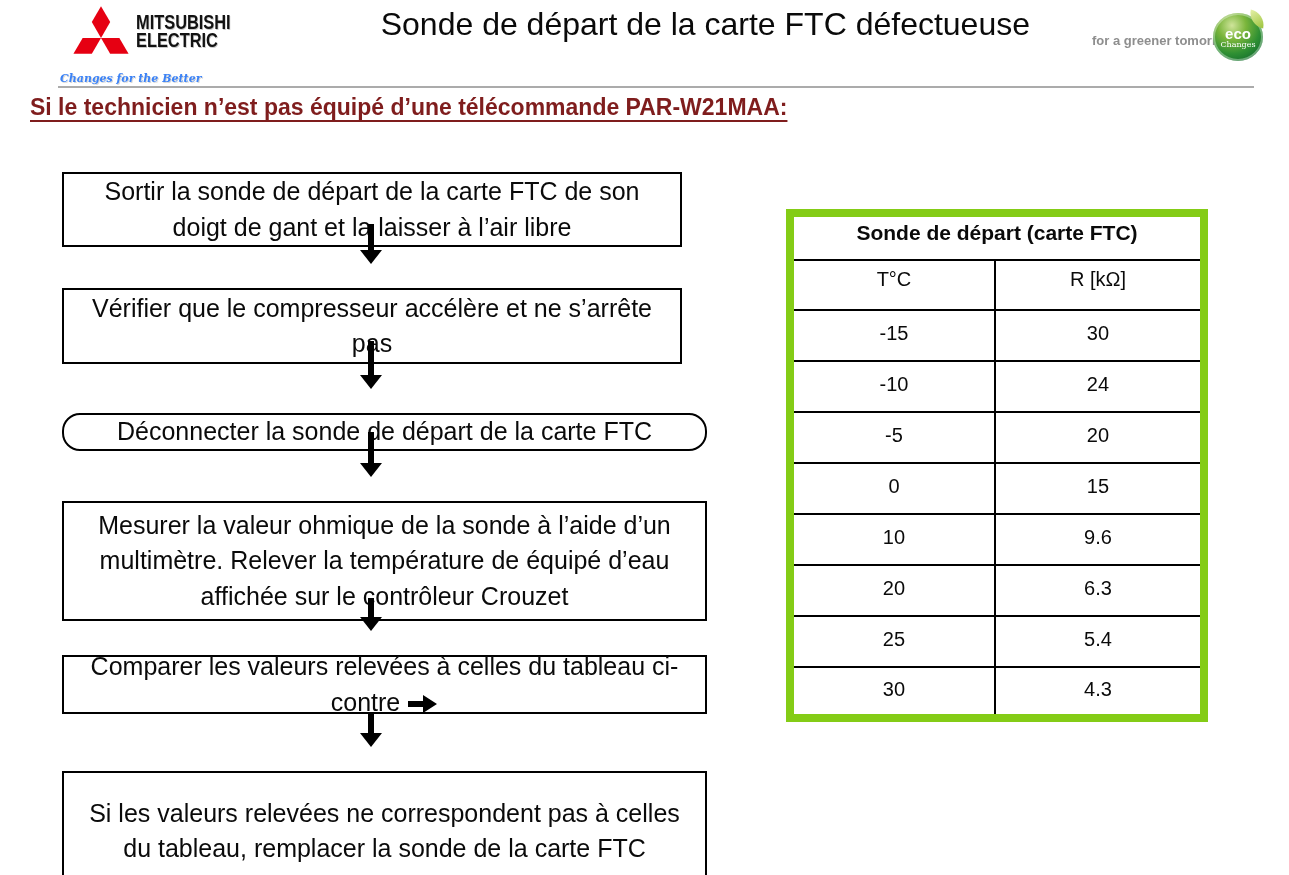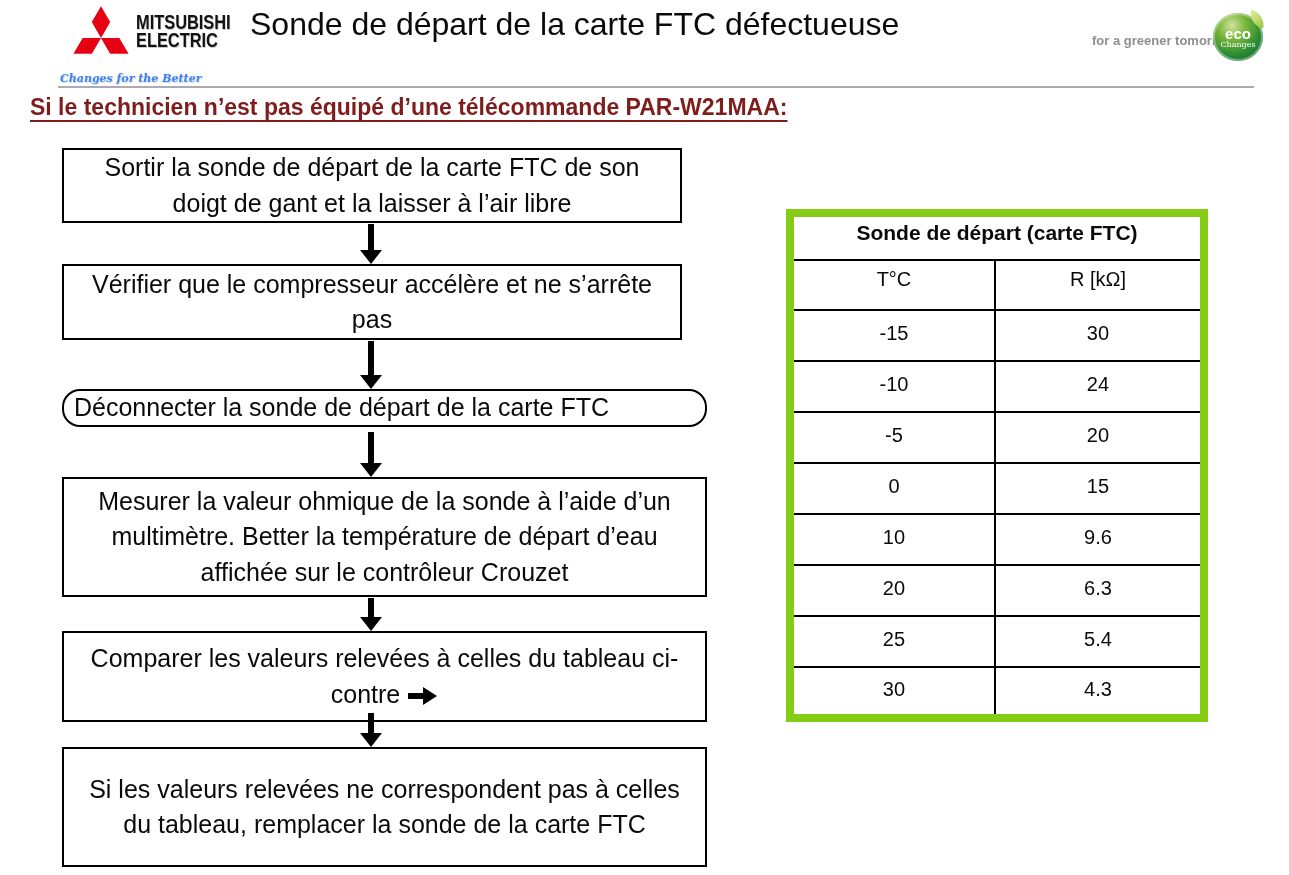--- a/index.html
+++ b/index.html
@@ -10,21 +10,21 @@
   }
 
   
   .logo-mark { position:absolute; left:72px; top:5px; width:58px; height:50px; }
   .logo-text { position:absolute; left:136px; top:13px; font-weight:bold; font-size:21px;
                line-height:0.85; color:#121212; letter-spacing:0px;
                transform:scaleX(0.78); transform-origin:left top; text-shadow:1px 1px 0 #c9c9c9; }
   .logo-tagline { position:absolute; left:60px; top:72px; width:230px;
                   font-family:"DejaVu Serif", serif; font-style:italic; font-weight:bold;
                   font-size:11px; color:#3b82f6; text-shadow:1px 1px 0 #d8d8d8; }
-  .doc-title { position:absolute; left:250px; top:6px; width:780px; text-align:left;
+  .doc-title { position:absolute; left:250px; top:6px; width:780px; text-align:right;
                font-size:32px; color:#0a0a0a; }
   .eco-slogan { position:absolute; left:1092px; top:33px; width:170px; 
                 font-size:13px; font-weight:bold; color:#8e8e8e; }
   .eco-badge { position:absolute; left:1213px; top:13px; width:50px; height:48px; border-radius:50%;
                background:radial-gradient(circle at 38% 26%, #cfe49a 0%, #7ab53b 30%, #2e8f33 60%, #00552a 100%);
                box-shadow:inset 0 0 0 2px rgba(255,255,255,.35);
                display:flex; flex-direction:column; align-items:center; justify-content:center; }
   .eco-badge .eco-top { color:#fff; font-weight:bold; font-size:15px; line-height:1; margin-top:2px; }
   .eco-badge .eco-bottom { color:#fff; font-size:8px; line-height:1.1; font-family:"DejaVu Serif", serif; }
   .leaf { position:absolute; right:-2px; top:-2px; width:16px; height:16px;
@@ -32,27 +32,27 @@
           transform:rotate(12deg); }
   .top-rule { position:absolute; left:58px; top:86px; width:1196px; height:2px; background:#ababab; }
 
   
   .section-heading { position:absolute; left:30px; top:94px; font-size:23px; font-weight:bold;
                      color:#7f1d1d; text-decoration:underline; text-decoration-thickness:2px;
                      text-underline-offset:5px; }
 
   
   .fbox { position:absolute; border:2px solid #000; background:#fff;
-          display:flex; align-items:center; justify-content:flex-start; text-align:center;
-          font-size:25px; line-height:1.42; color:#0a0a0a; padding:2px 10px; }
+          display:flex; align-items:center; justify-content:center; text-align:center;
+          font-size:25px; line-height:1.42; color:#0a0a0a; padding:2px 10px;margin-top:24px; }
   .b1 { left:62px; top:148px; width:620px; height:75px; }
   .b2 { left:62px; top:264px; width:620px; height:76px; }
   .b3 { left:62px; top:389px; width:645px; height:38px;border-radius:18px; }
   .b4 { left:62px; top:477px; width:645px; height:120px; }
-  .b5 { left:62px; top:631px; width:645px; height:91px; }
+  .b5 { left:62px; top:631px; width:645px; height:59px; }
   .b6 { left:62px; top:747px; width:645px; height:120px; }
 
   .varrow { position:absolute; left:360px; width:22px; display:flex; flex-direction:column; align-items:center; }
   .varrow .stem { width:6px; background:#000; flex:1; }
   .varrow .head { width:0; height:0; border-left:11px solid transparent;
                   border-right:11px solid transparent; border-top:14px solid #000; }
   .a1 { top:224px; height:40px; }
   .a2 { top:341px; height:48px; }
   .a3 { top:432px; height:45px; }
   .a4 { top:598px; height:33px; }
@@ -118,21 +118,21 @@
 
   <div class="fbox b3">
     <span>Déconnecter la sonde de départ de la carte FTC</span>
   </div>
   <div class="varrow a3">
       <div class="stem"></div>
       <div class="head"></div>
     </div>
 
   <div class="fbox b4">
-    <span>Mesurer la valeur ohmique de la sonde à l’aide d’un multimètre. Better la température de départ d’eau affichée sur le contrôleur Crouzet</span>
+    <span>Mesurer la valeur ohmique de la sonde à l’aide d’un multimètre. Relever la température de équipé d’eau affichée sur le contrôleur Crouzet</span>
   </div>
   <div class="varrow a4">
       <div class="stem"></div>
       <div class="head"></div>
     </div>
 
   <div class="fbox b5">
     <span><span>Comparer les valeurs relevées à celles du tableau ci-contre</span><svg class="inline-arrow" width="30" height="20" viewBox="0 0 30 20" xmlns="http://www.w3.org/2000/svg">
         <polygon points="0,7 15,7 15,1 29,10 15,19 15,13 0,13" fill="#000"></polygon>
       </svg></span>

